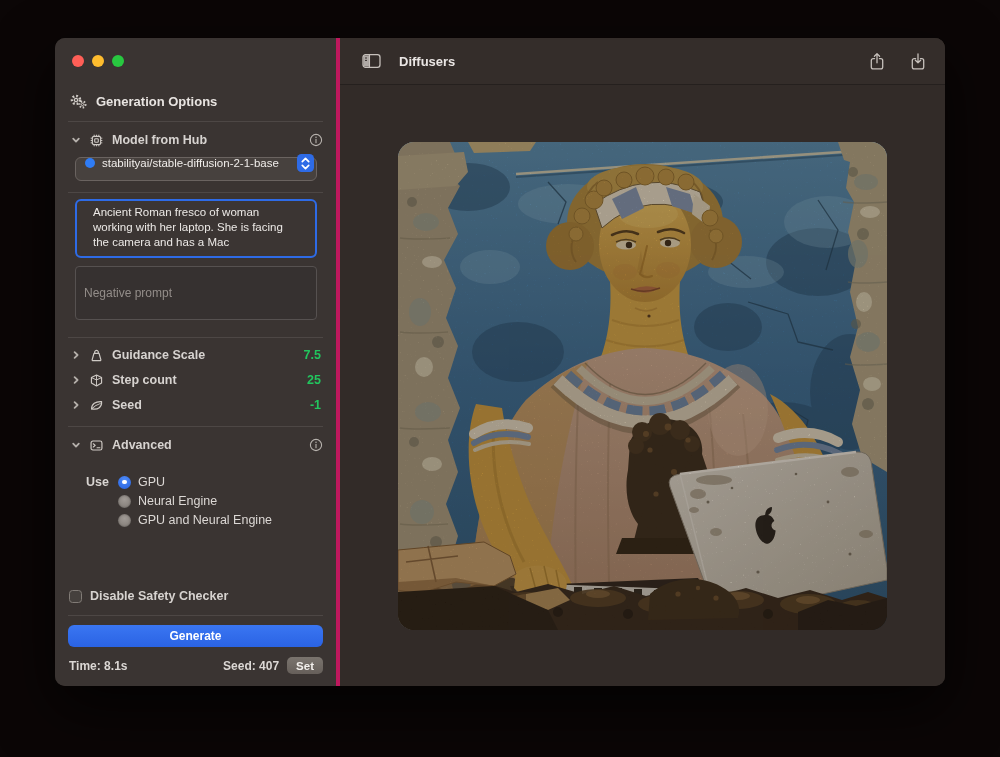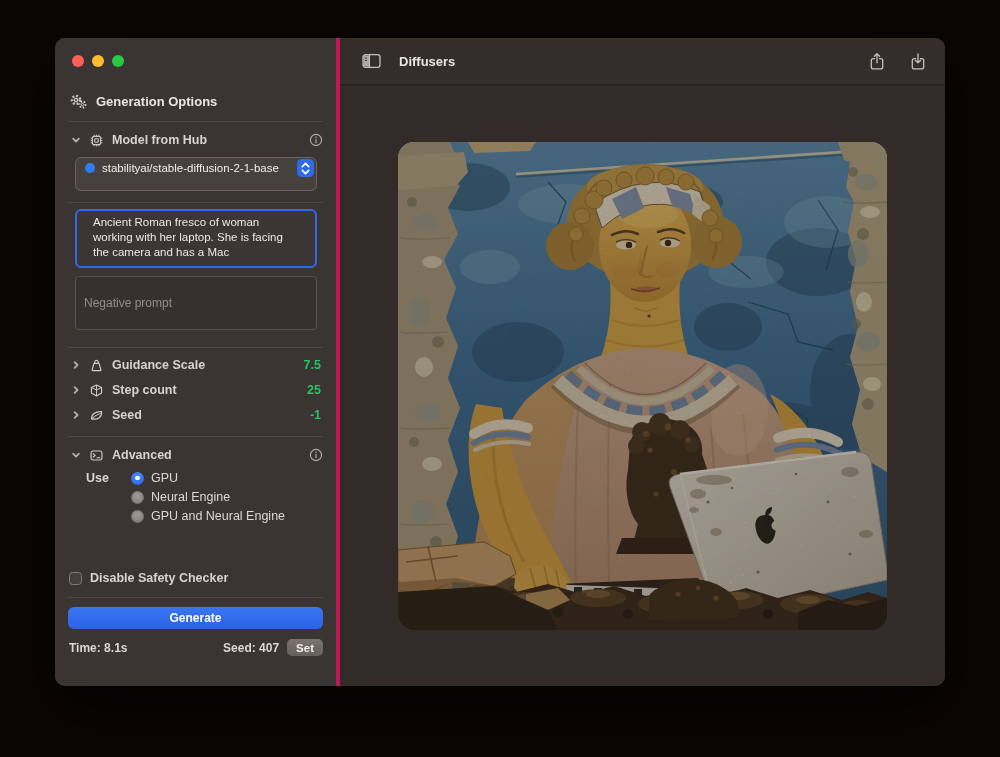--- a/index.html
+++ b/index.html
@@ -16,50 +16,50 @@
              font-size:13px;font-weight:700;color:#e8e4e1;}
   .divider{height:1px;background:#4d4745;margin-top:12px;flex:none;}
   .row{display:flex;align-items:center;gap:8px;margin-top:8px;padding-left:3px;height:20px;
        font-size:12.5px;font-weight:600;color:#d7d3d0;}
   .row .spacer,.flexspacer{flex:1;}
   .chev{flex:none;display:flex;color:#b4afaa;}
   .sicon{flex:none;display:flex;color:#cfcac5;}
   .info{flex:none;display:flex;color:#b7b2ad;cursor:pointer;}
   .val{margin-left:auto;font-weight:600;color:#22c55e;padding-right:2px;}
   
-  .dropdown{margin:7px 6px 0 7px;height:34px;background:#47413e;border:1px solid #6a6360;
+  .dropdown{margin:7px 6px 0 7px;height:24px;background:#47413e;border:1px solid #6a6360;
             border-radius:6px;display:flex;align-items:center;gap:7px;padding:0 2px 12px 9px;box-sizing:border-box;}
   .bluedot{width:10px;height:10px;border-radius:50%;background:#2f7cf5;flex:none;}
   .dd-text{flex:1;font-size:11.5px;color:#f0edea;white-space:nowrap;overflow:hidden;}
   .stepper{width:17px;height:18px;border-radius:4.5px;background:#2e6be6;display:flex;flex-direction:column;
            align-items:center;justify-content:center;gap:1px;flex:none;}
   
   .promptbox{margin:6px 6px 0 7px;background:#3b3533;border-radius:6px;border:2.5px solid #2e6be6;
              padding:4px 16px;font-size:11.5px;line-height:15px;color:#ecE9e6;min-height:47px;}
   .negfield{margin:8px 6px 6px 7px;height:20px;background:#363130;border:1px solid #565150;border-radius:4px;
             font-size:12px;color:#938d89;display:flex;align-items:center;padding:16px 8px;}
   .negfield input{all:unset;width:100%;font:inherit;color:#efecea;}
   .negfield input::placeholder{color:#938d89;opacity:1;}
   
-  .use-group{display:flex;gap:22px;margin:6px 0 0 18px;font-size:12.5px;}
+  .use-group{display:flex;gap:9px;margin:20px 0 0 18px;font-size:12.5px;}
   .use-label{font-weight:600;color:#d9d5d2;line-height:14px;}
   .radio-col{display:flex;flex-direction:column;gap:5px;}
   .radio-row{display:flex;align-items:center;gap:7px;height:14px;cursor:pointer;}
   .radio{width:13px;height:13px;border-radius:50%;box-sizing:border-box;flex:none;
          background:radial-gradient(circle at 50% 35%,#a09a95,#7e7873);box-shadow:inset 0 0 2px rgba(0,0,0,.4);}
   .radio.sel{background:radial-gradient(circle at 50% 30%,#4f8bf7,#2561e0);display:flex;align-items:center;justify-content:center;box-shadow:none;}
   .radio.sel::after{content:"";width:4.5px;height:4.5px;border-radius:50%;background:#fff;}
   .radio-label{color:#dcd8d5;font-size:12.5px;}
   
   .check-row{display:flex;align-items:center;gap:8px;padding-left:1px;font-size:12.5px;font-weight:600;}
   .checkbox{width:13px;height:13px;border-radius:3.5px;background:#45403d;border:1px solid #817b76;box-sizing:border-box;flex:none;}
   .generate{margin-top:9px;height:22px;border:none;border-radius:6px;width:100%;
             background:linear-gradient(#3a76f2,#2a63e4);color:#fff;font-size:12px;font-weight:700;
             font-family:inherit;cursor:pointer;}
-  .status{display:flex;align-items:center;margin:10px 0 0 1px;font-size:12px;font-weight:700;color:#dbd7d4;padding-bottom:30px;}
+  .status{display:flex;align-items:center;margin:10px 0 0 1px;font-size:12px;font-weight:700;color:#dbd7d4;padding-bottom:12px;}
   .status .right{margin-left:auto;display:flex;align-items:center;gap:8px;}
   .setbtn{height:17px;padding:0 9px;border:none;border-radius:5px;background:linear-gradient(#7a746e,#665f5a);
           color:#f2efec;font-size:11.5px;font-weight:600;font-family:inherit;cursor:pointer;}
   
   .main{flex:1;display:flex;flex-direction:column;background:#322b28;min-width:0;}
   .titlebar{height:46px;display:flex;align-items:center;padding:0 19px 0 22px;gap:18px;
             background:#342d2a;border-bottom:1px solid rgba(0,0,0,.28);flex:none;}
   .tb-title{font-size:13px;font-weight:700;color:#eae6e4;}
   .tb-icons{margin-left:auto;display:flex;gap:25px;color:#c6c0bb;}
   .tb-btn{display:flex;cursor:pointer;color:#c6c0bb;background:none;border:none;padding:0;}

